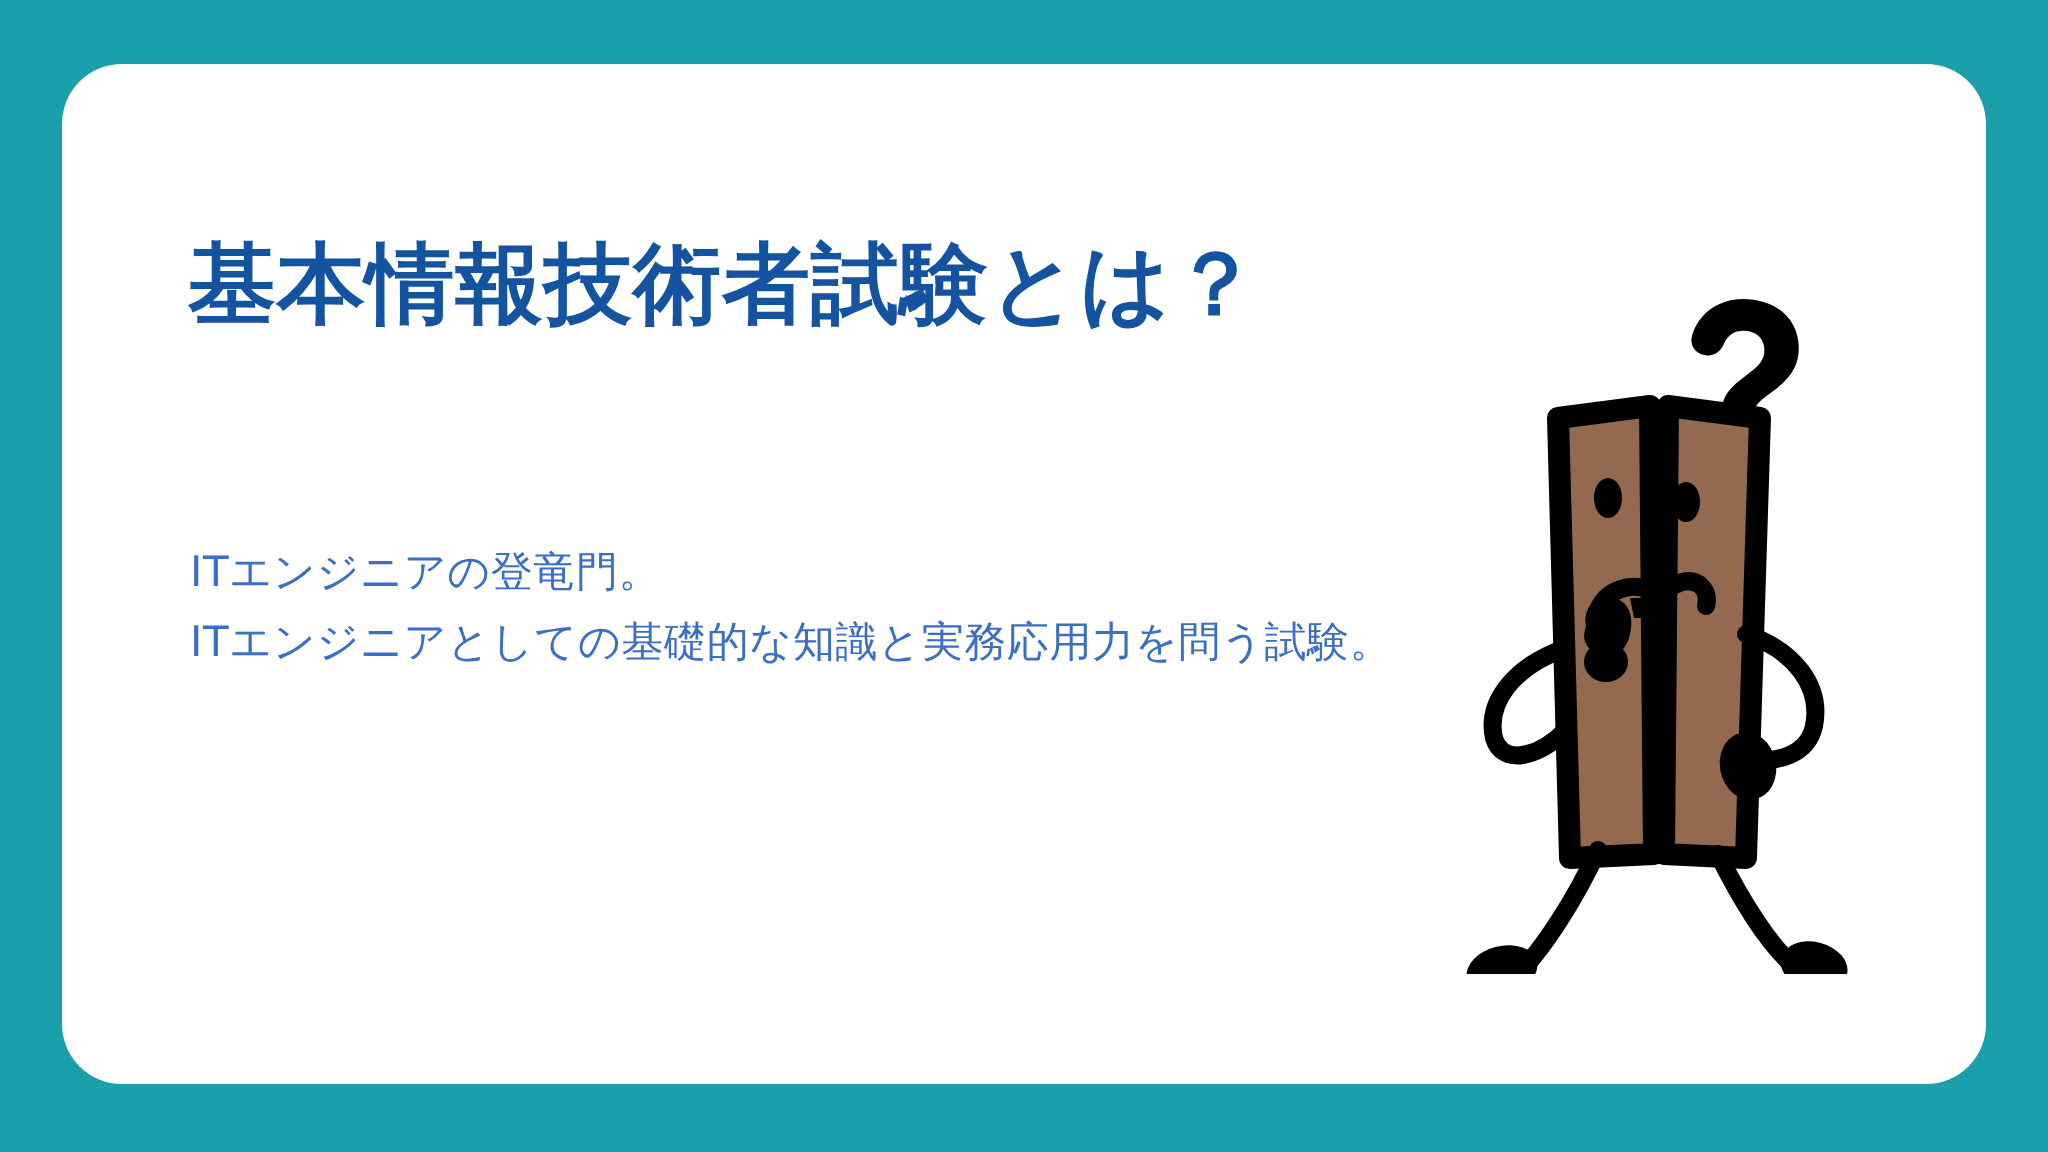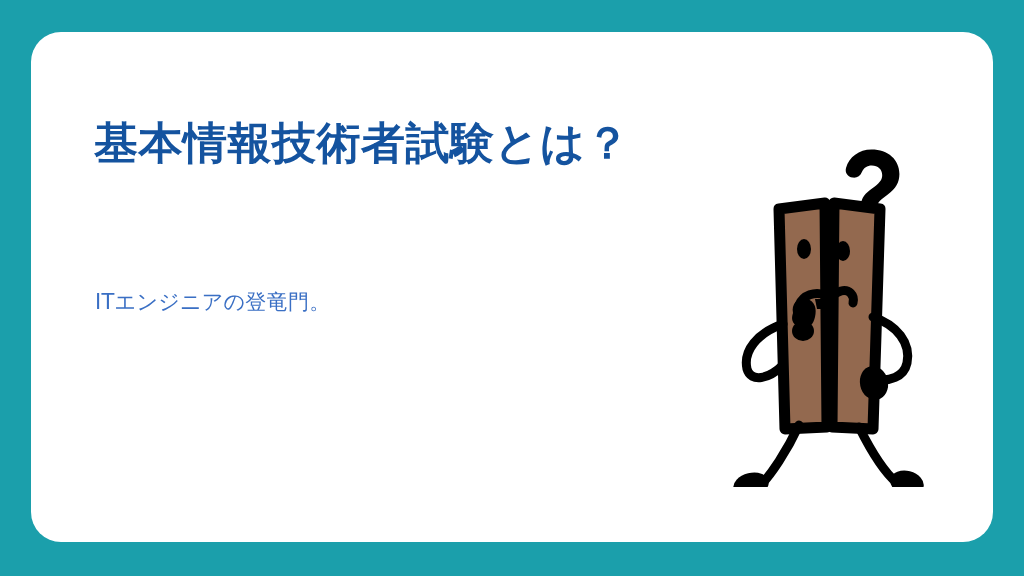--- a/index.html
+++ b/index.html
@@ -38,21 +38,20 @@
     color: #14539f;
     letter-spacing: 0.5px;
     line-height: 1.1;
     white-space: nowrap;
   }
   .body-block {
     position: absolute;
     left: 64px;
     top: 237px;
     width: 700px;
-    margin-top: 16px;
   }
   .body-line {
     font-size: 21px;
     color: #3a6fc4;
     line-height: 35px;
     white-space: nowrap;
     letter-spacing: 0.3px;
   }
   .illustration {
     position: absolute;
@@ -71,20 +70,21 @@
 <body>
 
 <div class="slide-root">
 
   <div class="slide-card">
 
     <h1 class="slide-title">基本情報技術者試験とは？</h1>
 
     <div class="body-block">
       <div class="body-line">ITエンジニアの登竜門。</div>
+      <div class="body-line">ITエンジニアとしての基礎的な知識と実務応用力を問う試験。</div>
     </div>
 
     <div class="illustration">
       <svg viewBox="0 0 250 360" xmlns="http://www.w3.org/2000/svg">
 
         <g fill="#000000">
           <path d="M150.5 22.5c-12.5 0-22.5 7.5-25.5 18.5-1.3 4.8 1.8 9 6.6 9.6 4.3 .6 7.6-1.6 9.3-5.6 1.9-4.4 5.2-6.6 9.9-6.6 6.2 0 10.4 3.9 10.4 9.6 0 4.3-1.9 7.2-7.4 11.4l-4.8 3.7c-6.7 5.2-9.3 9.8-9.3 17.3v4.2c0 4.6 3.3 7.8 8 7.8s8-3.2 8-7.8v-2.7c0-4.6 1.6-7.1 6.2-10.6l4.9-3.7c7.9-6 11.6-12.2 11.6-20.6 0-14.3-11.2-24.5-27.9-24.5z"></path>
           <ellipse cx="128.5" cy="114" rx="8.6" ry="8.4"></ellipse>
         </g>
 

